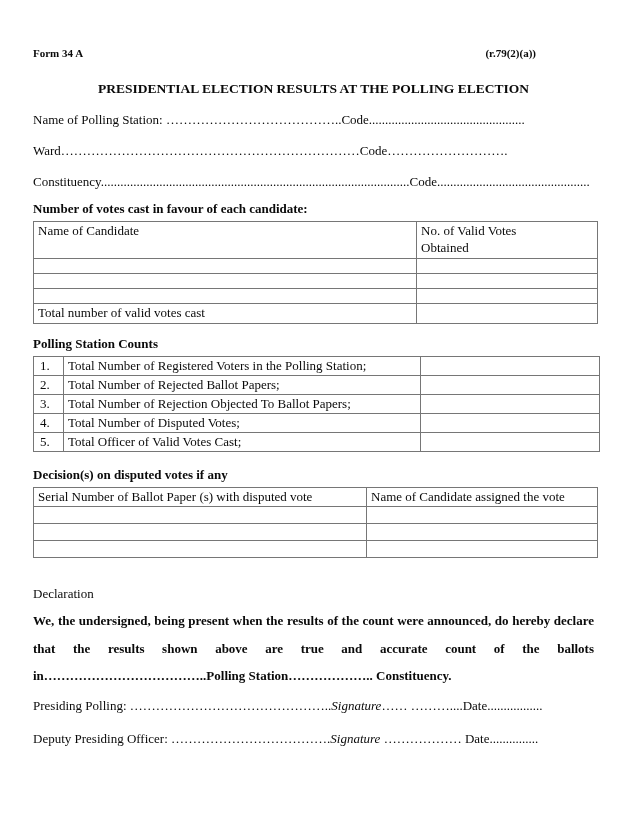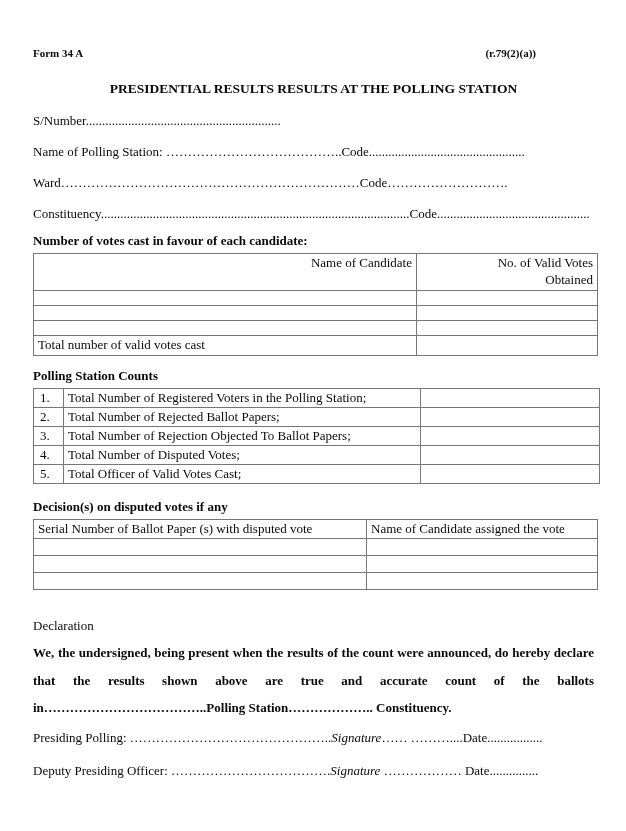--- a/index.html
+++ b/index.html
@@ -41,21 +41,21 @@
     border: 1px solid #767676;
     padding: 0 4px; vertical-align: top;
     font-size: 13px; line-height: 17px;
     overflow: hidden; white-space: nowrap;
   }
 
   
   .t-candidates { width: 564px; }
   .t-candidates .c1 { width: 383px; }
   .t-candidates .c2 { width: 181px; }
-  .t-candidates .row-header td { height: 36px; line-height: 17px; white-space: normal; text-align: right; }
+  .t-candidates .row-header td { height: 36px; line-height: 17px; white-space: normal; }
   .t-candidates .row-empty  td { height: 14px; }
   .t-candidates .row-total  td { height: 19px; }
   .narrow-wrap { display: inline-block; max-width: 118px; white-space: normal; }
 
   
   .t-counts { width: 566px; }
   .t-counts .c1 { width: 30px; }
   .t-counts .c2 { width: 357px; }
   .t-counts .c3 { width: 179px; }
   .t-counts td { height: 18px; }
@@ -82,23 +82,22 @@
 </head>
 <body>
 
 <div class="page">
 
   <div class="doc-header">
     <span>Form 34 A</span>
     <span class="rule-ref">(r.79(2)(a))</span>
   </div>
 
-  <div class="title">PRESIDENTIAL RESULTS RESULTS AT THE POLLING STATION</div>
-
-  <div class="line s-number">S/Number............................................................</div>
+  <div class="title">PRESIDENTIAL ELECTION RESULTS AT THE POLLING ELECTION</div>
+
 
   <div class="line field-line">Name of Polling Station: …………………………………..Code................................................</div>
   <div class="line field-line">Ward……………………………………………………………Code……………………….</div>
   <div class="line field-line">Constituency...............................................................................................Code...............................................</div>
 
   <div class="section-label sl-1">Number of votes cast in favour of each candidate:</div>
 
   <table class="t-candidates">
     <colgroup>
         <col class="c1">

